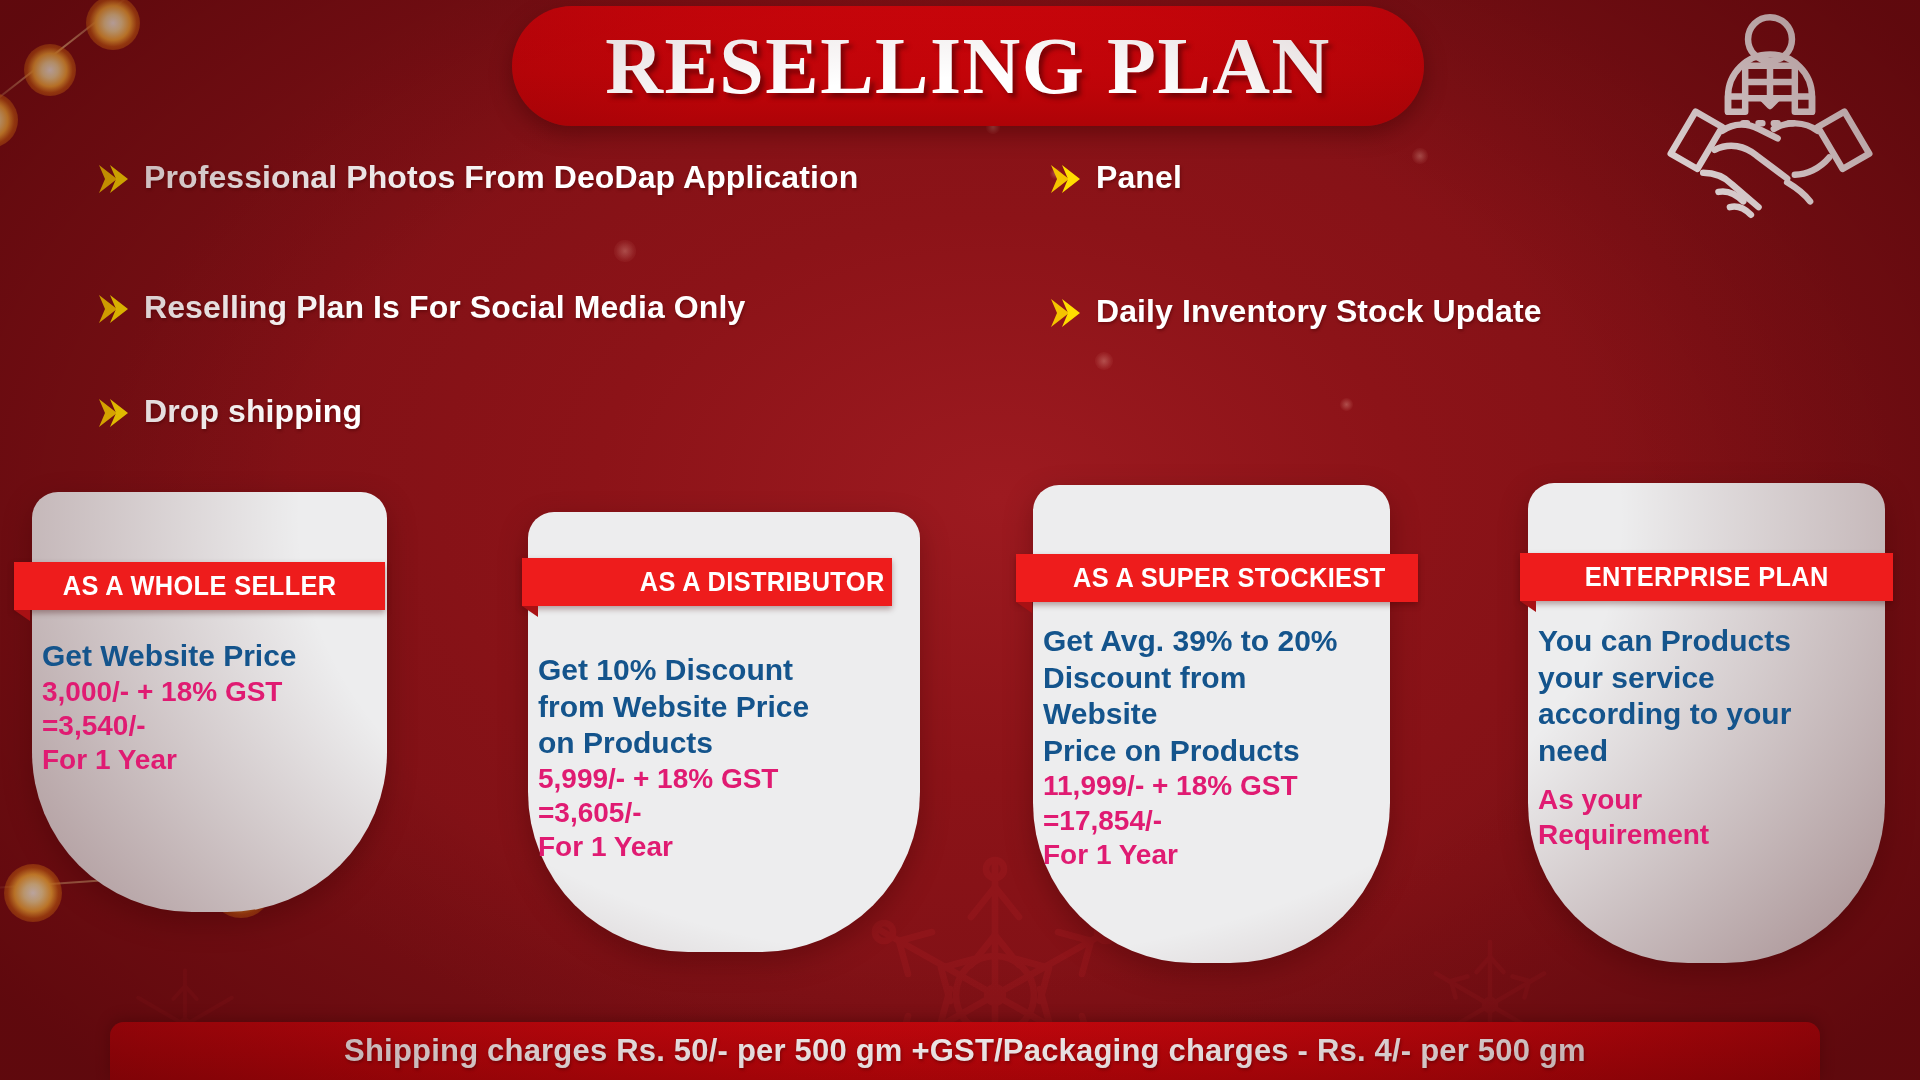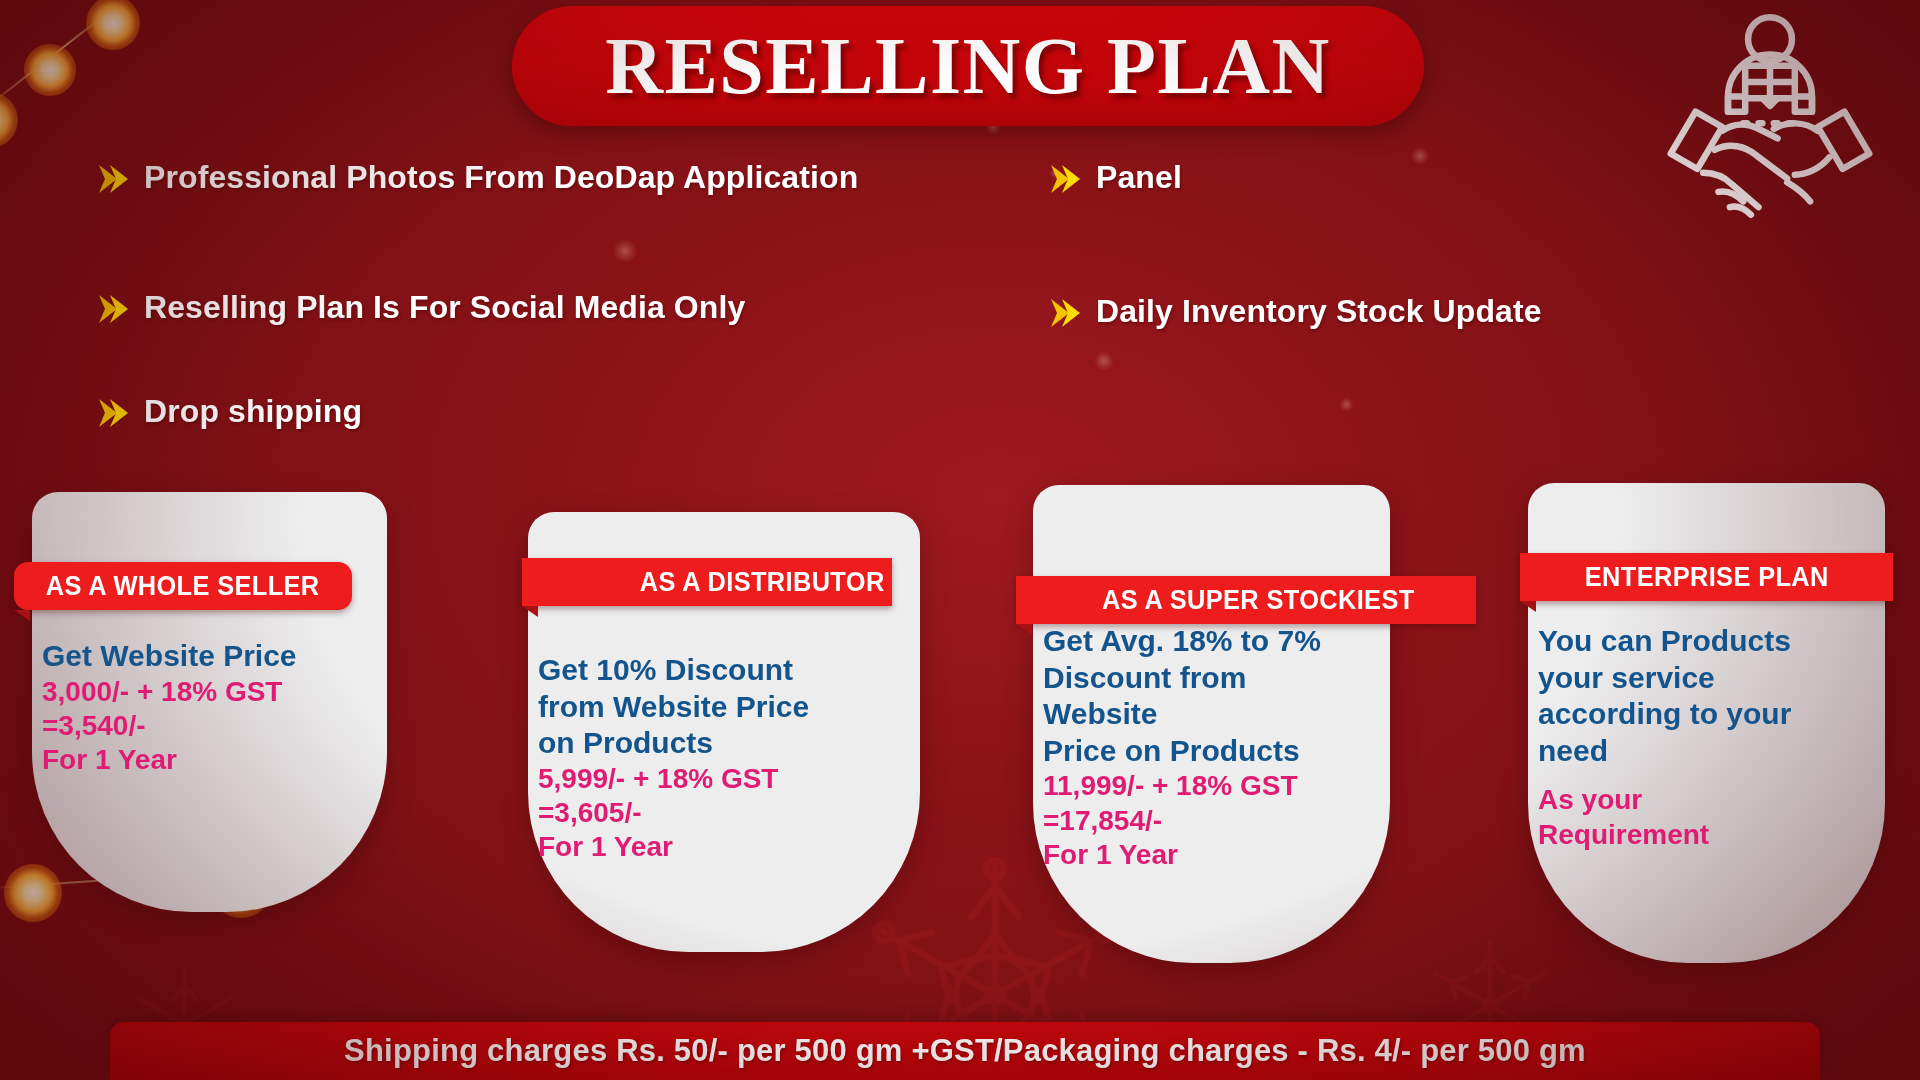--- a/index.html
+++ b/index.html
@@ -291,21 +291,21 @@
   </div>
 
   <div class="card" style="left:32px; top:492px; width:355px; height:420px;">
     <div class="card-body" style="top:146px;">
       <div class="c-head">Get Website Price</div>
       <div class="c-price">3,000/- + 18% GST</div>
       <div class="c-price">=3,540/-</div>
       <div class="c-price">For 1 Year</div>
     </div>
   </div>
-  <div class="ribbon" style="left:14px; top:562px; width:338px;border-radius:14px;">
+  <div class="ribbon" style="left:14px; top:562px; width:371px;">
     <span class="rlabel">AS A WHOLE SELLER</span>
     <span class="fold"></span>
   </div>
 
   <div class="card" style="left:528px; top:488px; width:392px; height:440px;margin-top:24px;">
     <div class="card-body" style="top:140px;">
       <div class="c-head">Get 10% Discount</div>
       <div class="c-head">from Website Price</div>
       <div class="c-head">on Products</div>
       <div class="c-price">5,999/- + 18% GST</div>
@@ -313,30 +313,30 @@
       <div class="c-price">For 1 Year</div>
     </div>
   </div>
   <div class="ribbon" style="left:522px; top:558px; width:370px;justify-content:flex-end;">
     <span class="rlabel">AS A DISTRIBUTOR</span>
     <span class="fold"></span>
   </div>
 
   <div class="card" style="left:1033px; top:485px; width:357px; height:478px;">
     <div class="card-body" style="top:138px;">
-      <div class="c-head">Get Avg. 18% to 7%</div>
+      <div class="c-head">Get Avg. 39% to 20%</div>
       <div class="c-head">Discount from</div>
       <div class="c-head">Website</div>
       <div class="c-head">Price on Products</div>
       <div class="c-price">11,999/- + 18% GST</div>
       <div class="c-price">=17,854/-</div>
       <div class="c-price">For 1 Year</div>
     </div>
   </div>
-  <div class="ribbon" style="left:1016px; top:576px; width:460px;padding-left:24px;">
+  <div class="ribbon" style="left:1016px; top:554px; width:402px;padding-left:24px;">
     <span class="rlabel">AS A SUPER STOCKIEST</span>
     <span class="fold"></span>
   </div>
 
   <div class="card" style="left:1528px; top:483px; width:357px; height:480px;">
     <div class="card-body" style="top:140px;">
       <div class="c-head">You can Products</div>
       <div class="c-head">your service</div>
       <div class="c-head">according to your</div>
       <div class="c-head">need</div>

